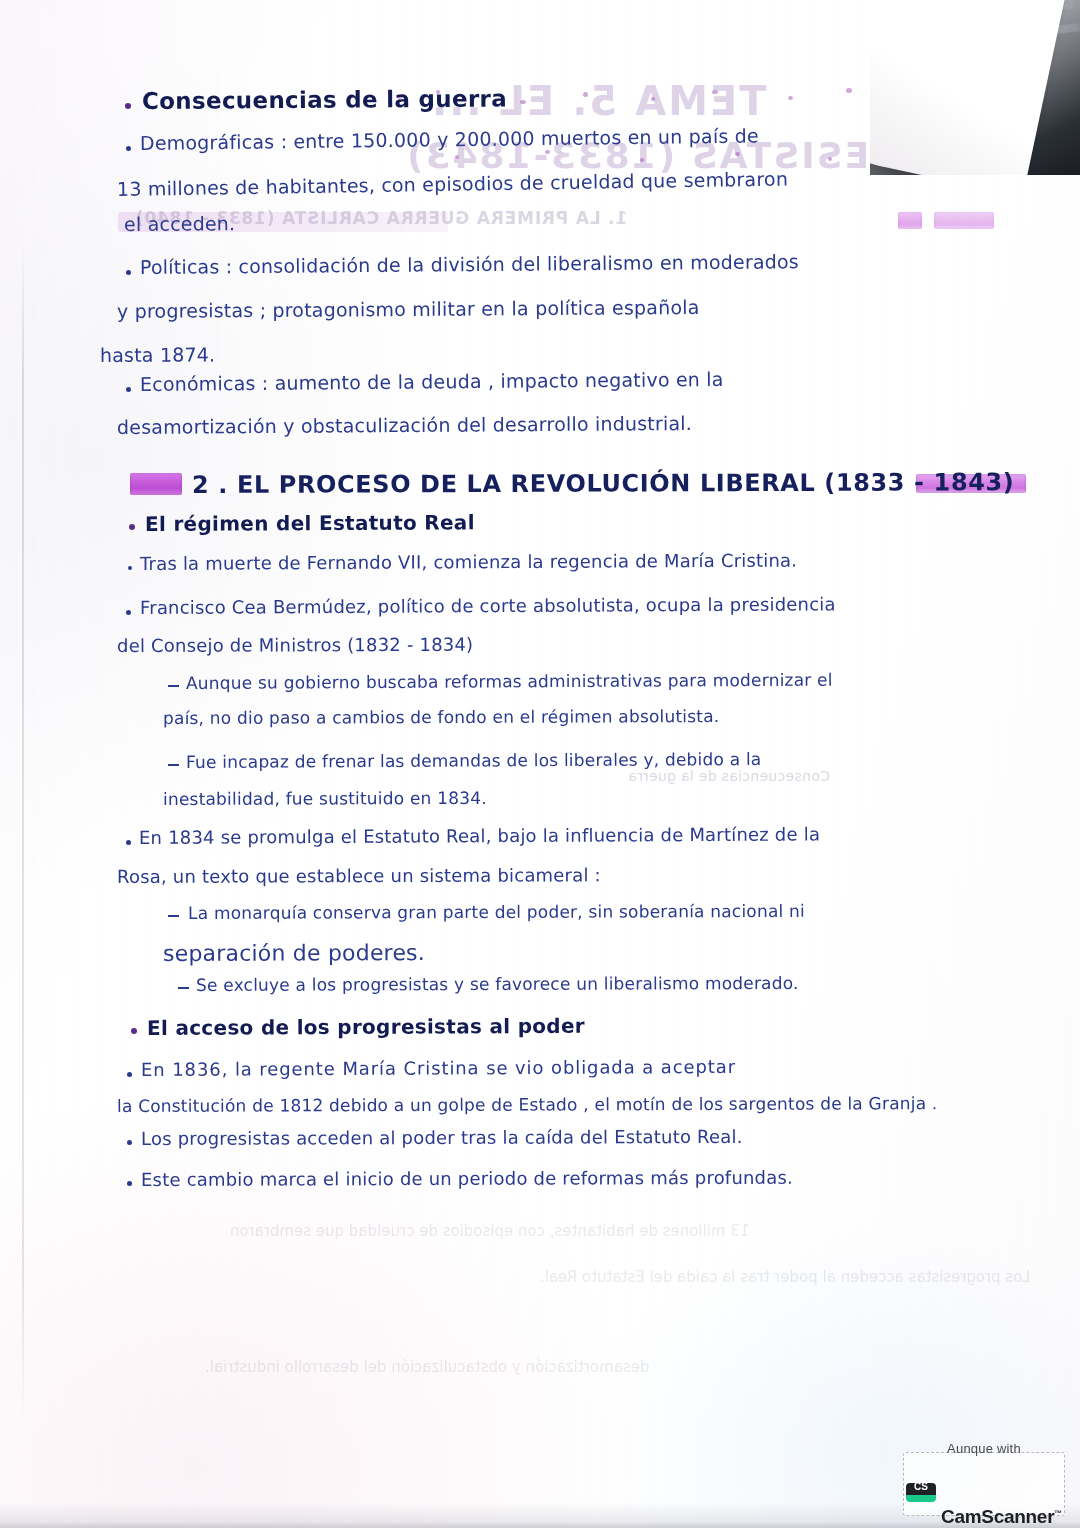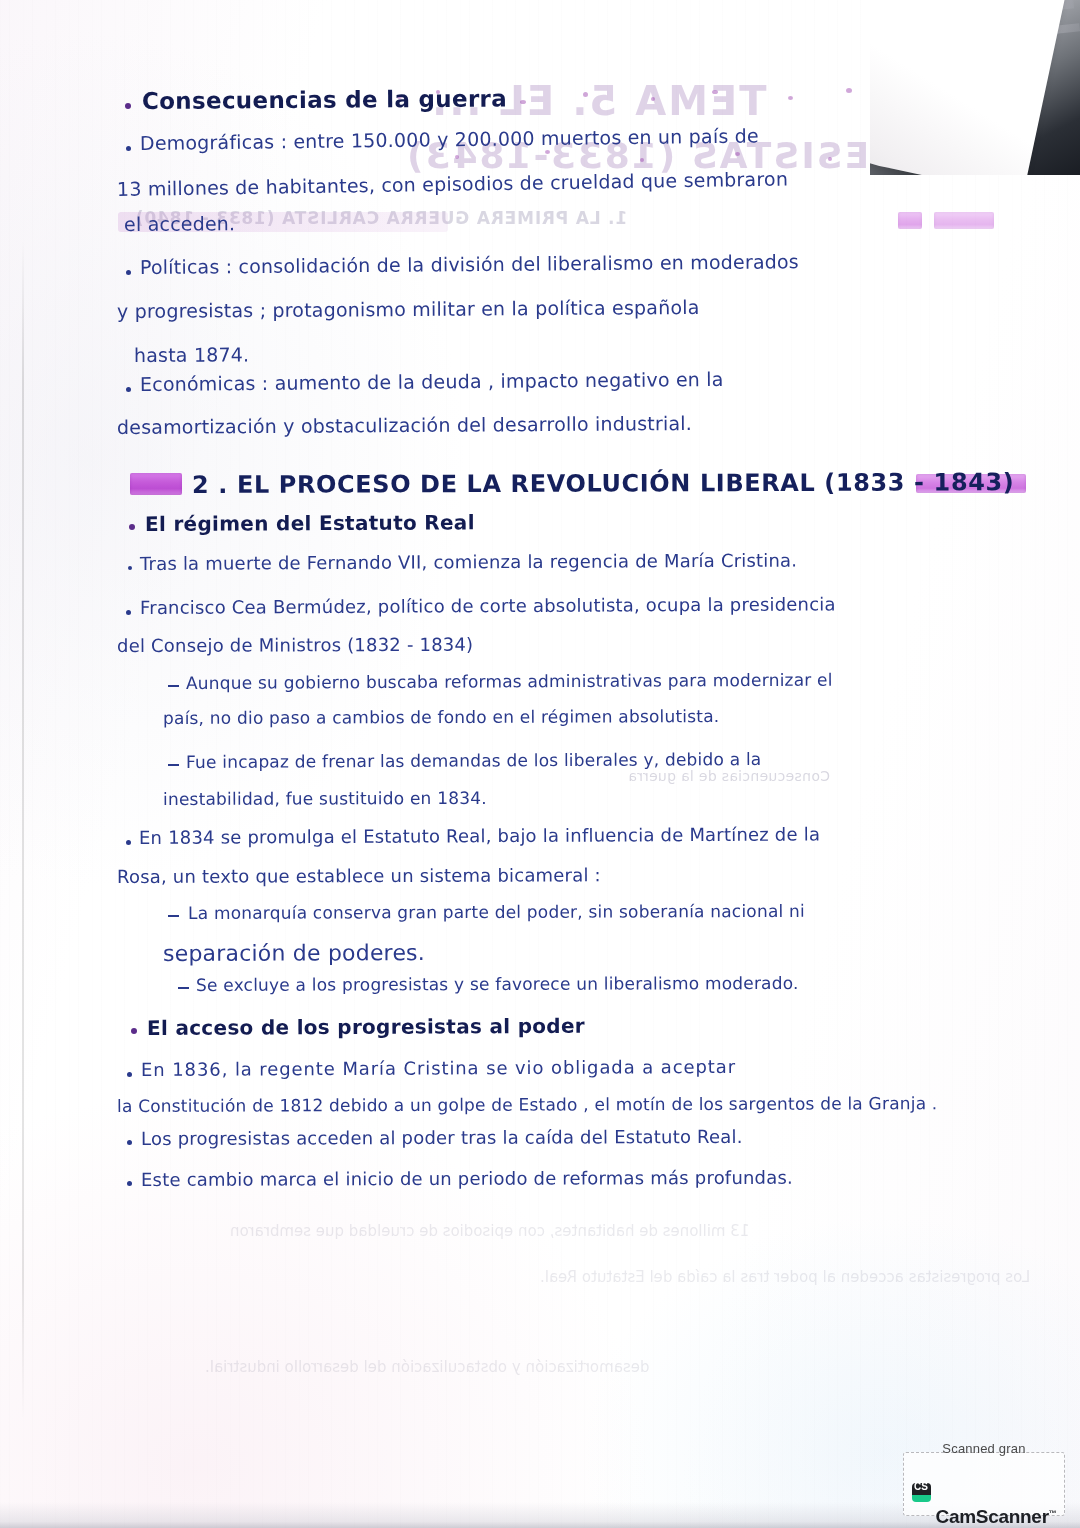--- a/index.html
+++ b/index.html
@@ -193,21 +193,21 @@
     font-size: 13px;
     color: #4a4a4a;
     letter-spacing: 0.2px;
   }
   #camscanner .cs-row {
     display: flex;
     align-items: center;
     gap: 5px;
   }
   #camscanner .cs-logo {
-    width: 19px; height: 19px;
+    width: 30px; height: 19px;
     border-radius: 4px;
     background: linear-gradient(180deg, #1f2125 0%, #1f2125 62%, #19c98a 62%, #19c98a 100%);
     color: #ffffff;
     font-family: "Liberation Sans", sans-serif;
     font-size: 10px;
     font-weight: bold;
     display: flex;
     align-items: center;
     justify-content: center;
     line-height: 1;
@@ -272,21 +272,21 @@
   <div class="hw bold-head" style="left:142px; top:88px; font-size:23px; transform:rotate(-0.4deg);">Consecuencias de la guerra</div>
 
   <div class="bullet-dot" style="left:126px; top:146px;"></div>
   <div class="hw" style="left:140px; top:132px; font-size:19px; transform:rotate(-0.7deg);">Demográficas : entre 150.000 y 200.000 muertos en un país de</div>
   <div class="hw" style="left:117px; top:178px; font-size:19px; transform:rotate(-0.9deg);">13 millones de habitantes, con episodios de crueldad que sembraron</div>
   <div class="hw" style="left:124px; top:213px; font-size:19px; transform:rotate(-0.4deg);">el acceden.</div>
 
   <div class="bullet-dot" style="left:126px; top:270px;"></div>
   <div class="hw" style="left:140px; top:256px; font-size:19px; transform:rotate(-0.5deg);">Políticas : consolidación de la división del liberalismo en moderados</div>
   <div class="hw" style="left:117px; top:300px; font-size:19px; transform:rotate(-0.4deg);">y progresistas ; protagonismo militar en la política española</div>
-  <div class="hw" style="left:134px; top:344px; font-size:19px; transform:rotate(-0.3deg);">hasta 1874.</div>
+  <div class="hw" style="left:100px; top:344px; font-size:19px; transform:rotate(-0.3deg);">hasta 1874.</div>
 
   <div class="bullet-dot" style="left:126px; top:387px;"></div>
   <div class="hw" style="left:140px; top:373px; font-size:19px; transform:rotate(-0.5deg);">Económicas : aumento de la deuda , impacto negativo en la</div>
   <div class="hw" style="left:117px; top:416px; font-size:19px; transform:rotate(-0.4deg);">desamortización y obstaculización del desarrollo industrial.</div>
 
   <div class="hl" style="left:130px; top:473px; width:52px; height:22px;"></div>
   <div class="hl light" style="left:916px; top:474px; width:110px; height:19px;"></div>
   <div class="hw sec-title" style="left:192px; top:471px; transform:rotate(-0.2deg);">2 . EL PROCESO DE LA REVOLUCIÓN LIBERAL (1833 - 1843)</div>
 
   <div class="bullet-dot violet" style="left:129px; top:524px;"></div>
@@ -334,20 +334,20 @@
   <div class="corner-wrap">
     <div class="corner-dark"></div>
     <div class="corner-stripe"></div>
     <div class="corner-stripe s2"></div>
     <div class="corner-page"></div>
   </div>
 
   <div class="bottom-shadow"></div>
 
   <div id="camscanner">
-    <div class="cs-top">Scanned gran</div>
+    <div class="cs-top">Aunque with</div>
     <div class="cs-row">
       <div class="cs-logo">CS</div>
       <div class="cs-name"><span>CamScanner</span><span class="cs-tm">™</span></div>
     </div>
   </div>
 
 </div>
 
 </body></html>

